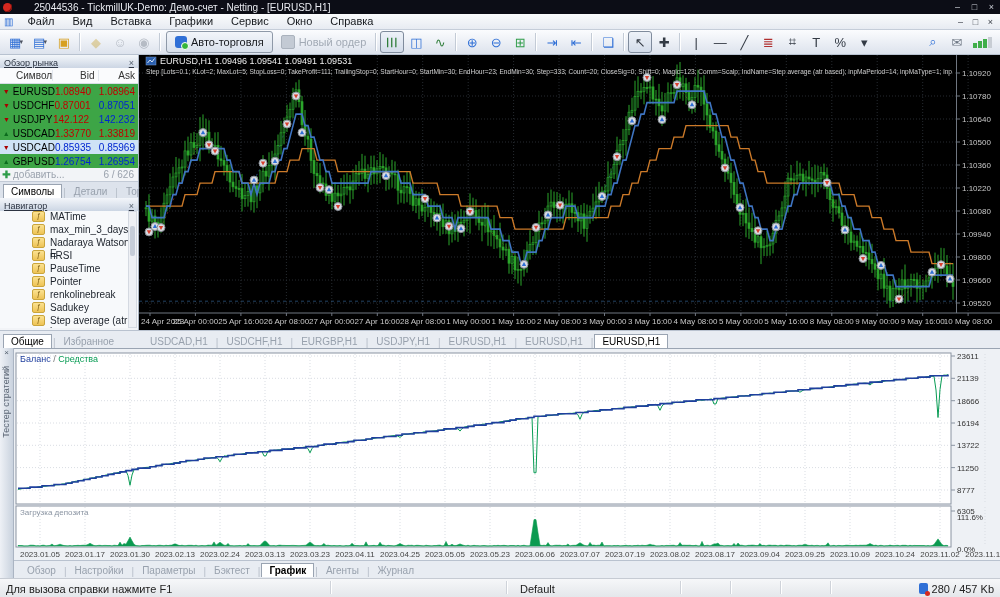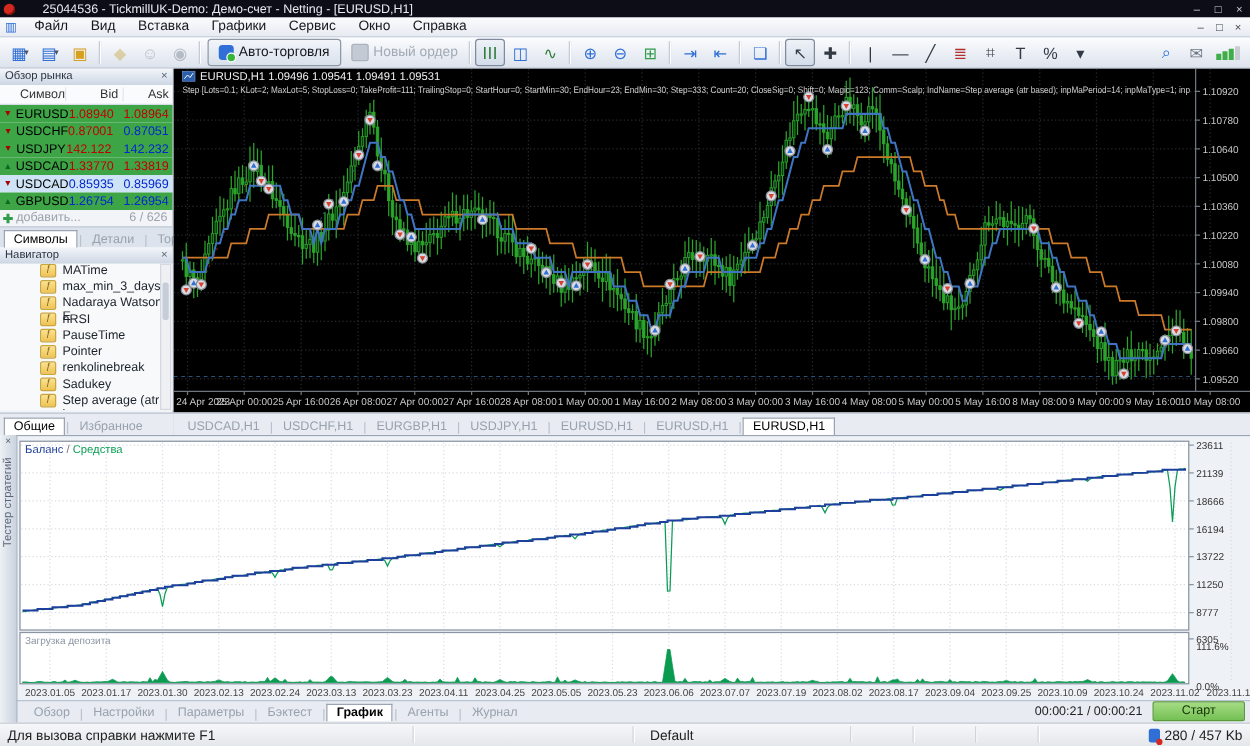--- a/index.html
+++ b/index.html
@@ -40,22 +40,22 @@
     background:#35b53a;border:1px solid #fff;}
   #neworder-btn{display:flex;align-items:center;gap:4px;padding:1px 6px;height:18px;font-size:11px;
     color:#a2aab5;flex:0 0 auto;}
   #neworder-icon{width:12px;height:12px;background:#c3cad4;border-radius:2px;border:1px solid #aab2bd;}
   #signal-meter{display:flex;align-items:flex-end;gap:1px;margin:0 8px 0 4px;}
   #signal-meter i{width:4px;background:#3fae49;display:block;}
   #signal-meter i.off{background:#c8cdd4;}
   
   #left-panel{position:absolute;left:0;top:55px;width:139px;height:293px;background:#f2f4f7;
     border-right:1px solid #aab4c2;box-sizing:border-box;font-size:10px;}
-  .panel-header{height:13px;background:linear-gradient(#f3f6fa,#ccd6e4);display:flex;align-items:flex-start;
-    padding:0 4px;color:#2c3442;font-size:9px;}
+  .panel-header{height:13px;background:linear-gradient(#f3f6fa,#ccd6e4);display:flex;align-items:flex-end;
+    padding:0 4px;color:#2c3442;font-size:9px;text-decoration:underline;}
   .panel-close{margin-left:auto;color:#55606e;font-size:9px;}
   #mw-colhead{height:15px;display:flex;align-items:center;background:#fafbfd;
     border-bottom:1px solid #d7dde6;color:#333;}
   #mw-colhead .c1{flex:1;padding-left:16px;border-right:1px solid #e2e7ee;}
   #mw-colhead .c2{width:42px;text-align:right;padding-right:3px;border-right:1px solid #e2e7ee;}
   #mw-colhead .c3{width:37px;text-align:right;padding-right:3px;}
   .mw-row{height:14px;display:flex;align-items:center;color:#000;}
   .mw-row .arr{width:13px;text-align:center;font-size:7px;}
   .mw-row .sym{flex:1;}
   .mw-row .bid{width:42px;text-align:left;padding-right:3px;}
@@ -1245,24 +1245,20 @@
       <span class="tab">Параметры</span>
       <span class="tab-sep">|</span>
       <span class="tab">Бэктест</span>
       <span class="tab-sep">|</span>
       <span class="tab active">График</span>
       <span class="tab-sep">|</span>
       <span class="tab">Агенты</span>
       <span class="tab-sep">|</span>
       <span class="tab">Журнал</span>
     </span>
-  <span id="tester-right">
-    <span id="tester-time">00:00:21 / 00:00:21</span>
-    <span id="start-btn">Старт</span>
-  </span>
 </div>
 
 <div id="statusbar">
   <span id="status-help">Для вызова справки нажмите F1</span>
   <span id="status-profile">Default</span>
   <span id="status-traffic">
     <span id="traffic-icon">
         <i></i>
       </span>
     <span>280 / 457 Kb</span>

